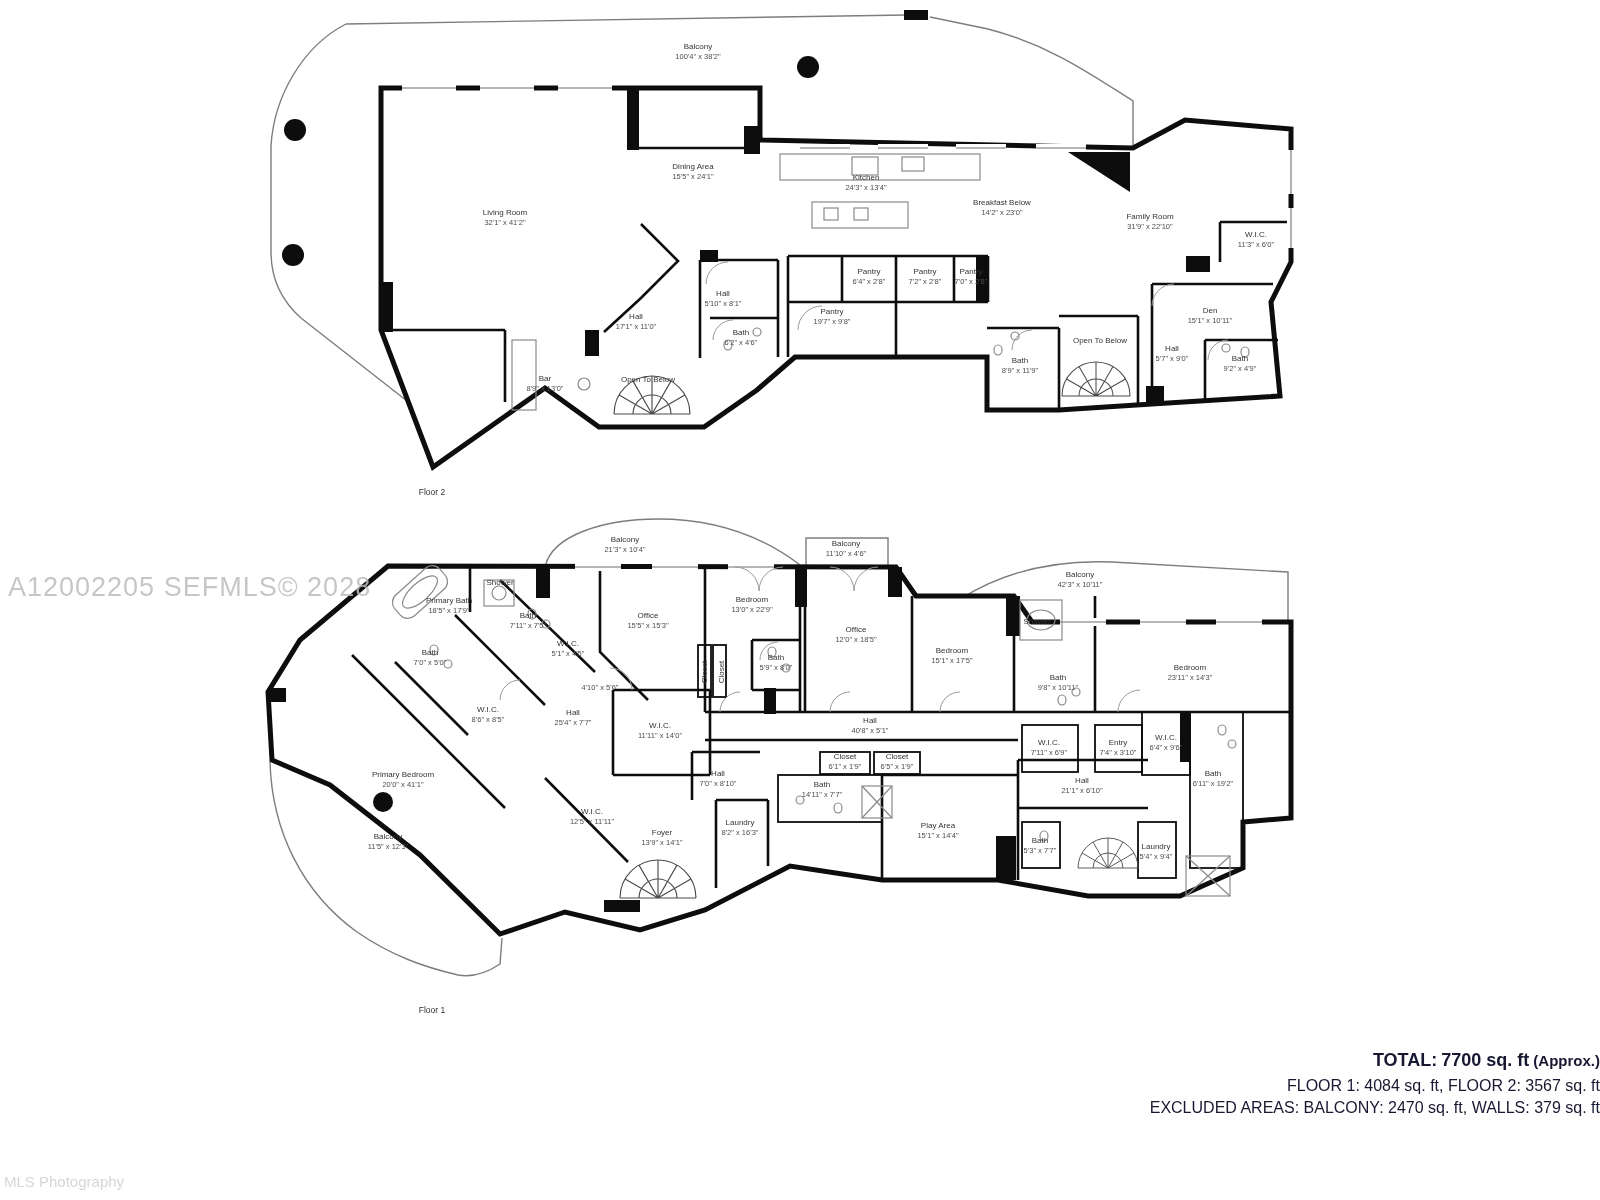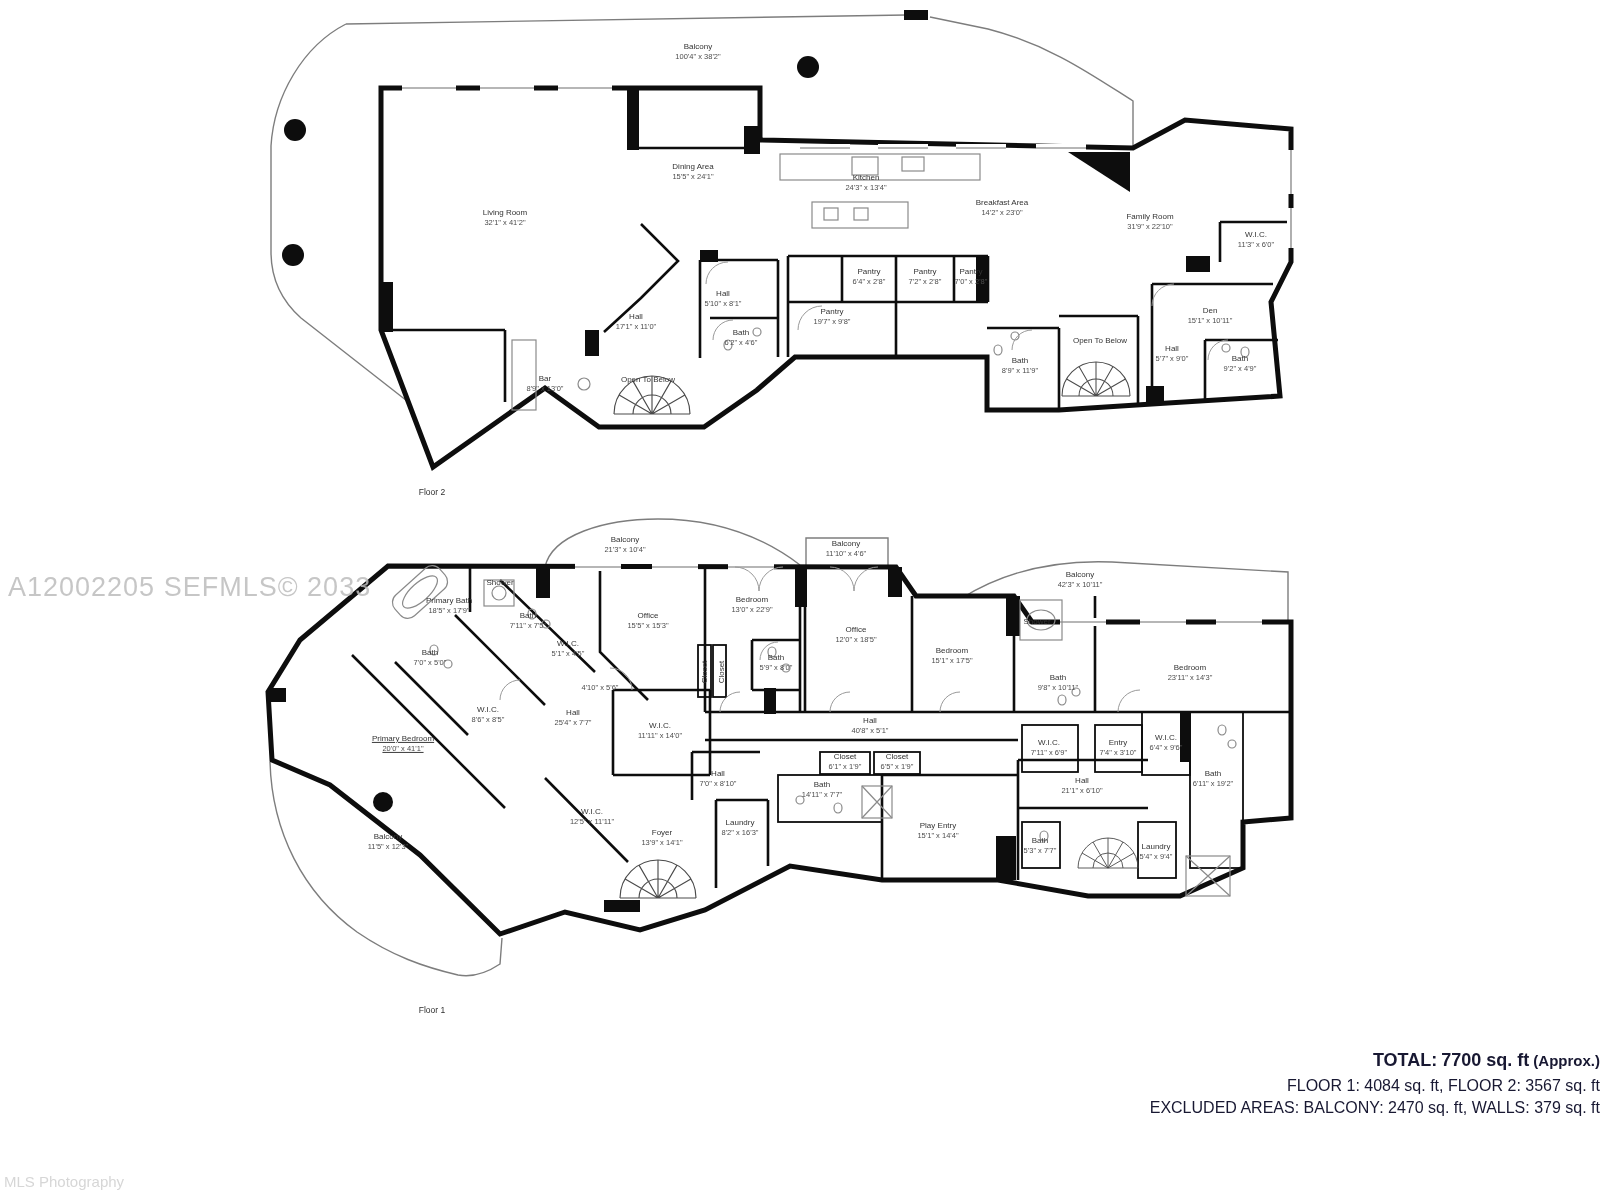--- a/index.html
+++ b/index.html
@@ -274,21 +274,21 @@
         <div class="room-name">Dining Area</div>
         <div class="room-dims">15'5" x 24'1"</div>
       </div>
 
       <div class="room-label" style="left: 866px; top: 183px;">
         <div class="room-name">Kitchen</div>
         <div class="room-dims">24'3" x 13'4"</div>
       </div>
 
       <div class="room-label" style="left: 1002px; top: 208px;">
-        <div class="room-name">Breakfast Area</div>
+        <div class="room-name">Breakfast Below</div>
         <div class="room-dims">14'2" x 23'0"</div>
       </div>
 
       <div class="room-label" style="left: 1150px; top: 222px;">
         <div class="room-name">Family Room</div>
         <div class="room-dims">31'9" x 22'10"</div>
       </div>
 
       <div class="room-label" style="left: 1256px; top: 240px;">
         <div class="room-name">W.I.C.</div>
@@ -475,21 +475,21 @@
       <div class="room-label" style="left: 660px; top: 731px;">
         <div class="room-name">W.I.C.</div>
         <div class="room-dims">11'11" x 14'0"</div>
       </div>
 
       <div class="room-label" style="left: 870px; top: 726px;">
         <div class="room-name">Hall</div>
         <div class="room-dims">40'8" x 5'1"</div>
       </div>
 
-      <div class="room-label" style="left: 403px; top: 744px; text-decoration: underline;">
+      <div class="room-label" style="left: 403px; top: 780px;">
         <div class="room-name">Primary Bedroom</div>
         <div class="room-dims">20'0" x 41'1"</div>
       </div>
 
       <div class="room-label" style="left: 1049px; top: 748px;">
         <div class="room-name">W.I.C.</div>
         <div class="room-dims">7'11" x 6'9"</div>
       </div>
 
       <div class="room-label" style="left: 1118px; top: 748px;">
@@ -521,21 +521,21 @@
         <div class="room-name">Closet</div>
         <div class="room-dims">6'5" x 1'9"</div>
       </div>
 
       <div class="room-label" style="left: 822px; top: 790px;">
         <div class="room-name">Bath</div>
         <div class="room-dims">14'11" x 7'7"</div>
       </div>
 
       <div class="room-label" style="left: 938px; top: 831px;">
-        <div class="room-name">Play Entry</div>
+        <div class="room-name">Play Area</div>
         <div class="room-dims">15'1" x 14'4"</div>
       </div>
 
       <div class="room-label" style="left: 1082px; top: 786px;">
         <div class="room-name">Hall</div>
         <div class="room-dims">21'1" x 6'10"</div>
       </div>
 
       <div class="room-label" style="left: 592px; top: 817px;">
         <div class="room-name">W.I.C.</div>
@@ -567,21 +567,21 @@
         <div class="room-dims">11'5" x 12'3"</div>
       </div>
     </div>
 
   <div class="floor-tag floor2-tag">Floor 2</div>
   <div class="floor-tag floor1-tag">Floor 1</div>
 
   <div class="watermark">
     <span>A12002205</span>
     <span>SEFMLS©</span>
-    <span>2033</span>
+    <span>2028</span>
   </div>
   <div class="photo-credit">MLS Photography</div>
 
   <div class="summary">
     <div class="sum1">
       <span>TOTAL:</span><span class="total-value">7700 sq. ft</span><span class="approx">(Approx.)</span>
     </div>
     <div class="sum2">FLOOR 1: 4084 sq. ft, FLOOR 2: 3567 sq. ft</div>
     <div class="sum3">EXCLUDED AREAS: BALCONY: 2470 sq. ft, WALLS: 379 sq. ft</div>
   </div>

